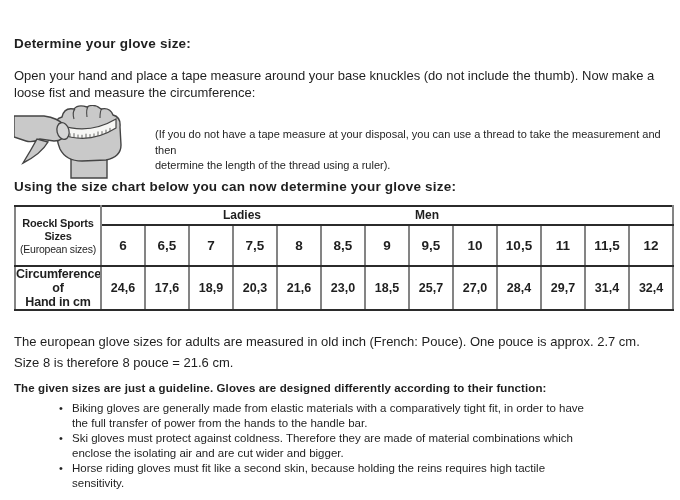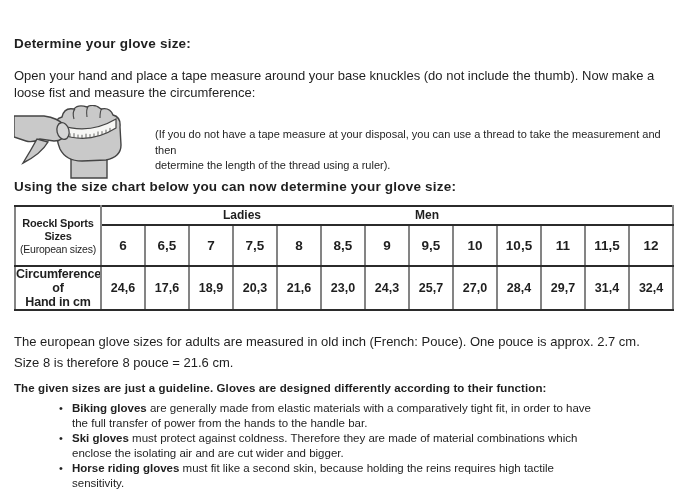--- a/index.html
+++ b/index.html
@@ -66,21 +66,21 @@
     font-size:11.5px; font-weight:bold; margin:9px 0 0 0; letter-spacing:0.1px;
   }
   ul.glove-list {
     margin:7px 0 0 0; padding:0 0 0 58px; list-style:none;
     font-size:11.5px; line-height:14.6px;
   }
   ul.glove-list li { position:relative; margin:0 0 1px 0; width:560px; }
   ul.glove-list li::before {
     content:"\2022"; position:absolute; left:-13px; top:0; font-size:11px;
   }
-  .term { font-weight:bold;text-align:right; }
+  .term { font-weight:normal;text-align:right; }
   .bullet-text { white-space:pre-line; }
 </style>
 </head>
 <body>
 
 <div class="doc">
 
   <p class="h-title">Determine your glove size:</p>
 
   <p class="intro">Open your hand and place a tape measure around your base knuckles (do not include the thumb). Now make a
@@ -172,21 +172,21 @@
     </tr>
     <tr class="circ-row">
       <td class="row-label">Circumference of
 Hand  in cm</td>
       <td>24,6</td>
       <td>17,6</td>
       <td>18,9</td>
       <td>20,3</td>
       <td>21,6</td>
       <td>23,0</td>
-      <td>24,3</td>
+      <td>18,5</td>
       <td>25,7</td>
       <td>27,0</td>
       <td>28,4</td>
       <td>29,7</td>
       <td>31,4</td>
       <td>32,4</td>
     </tr>
   </tbody>
     </table>
 

